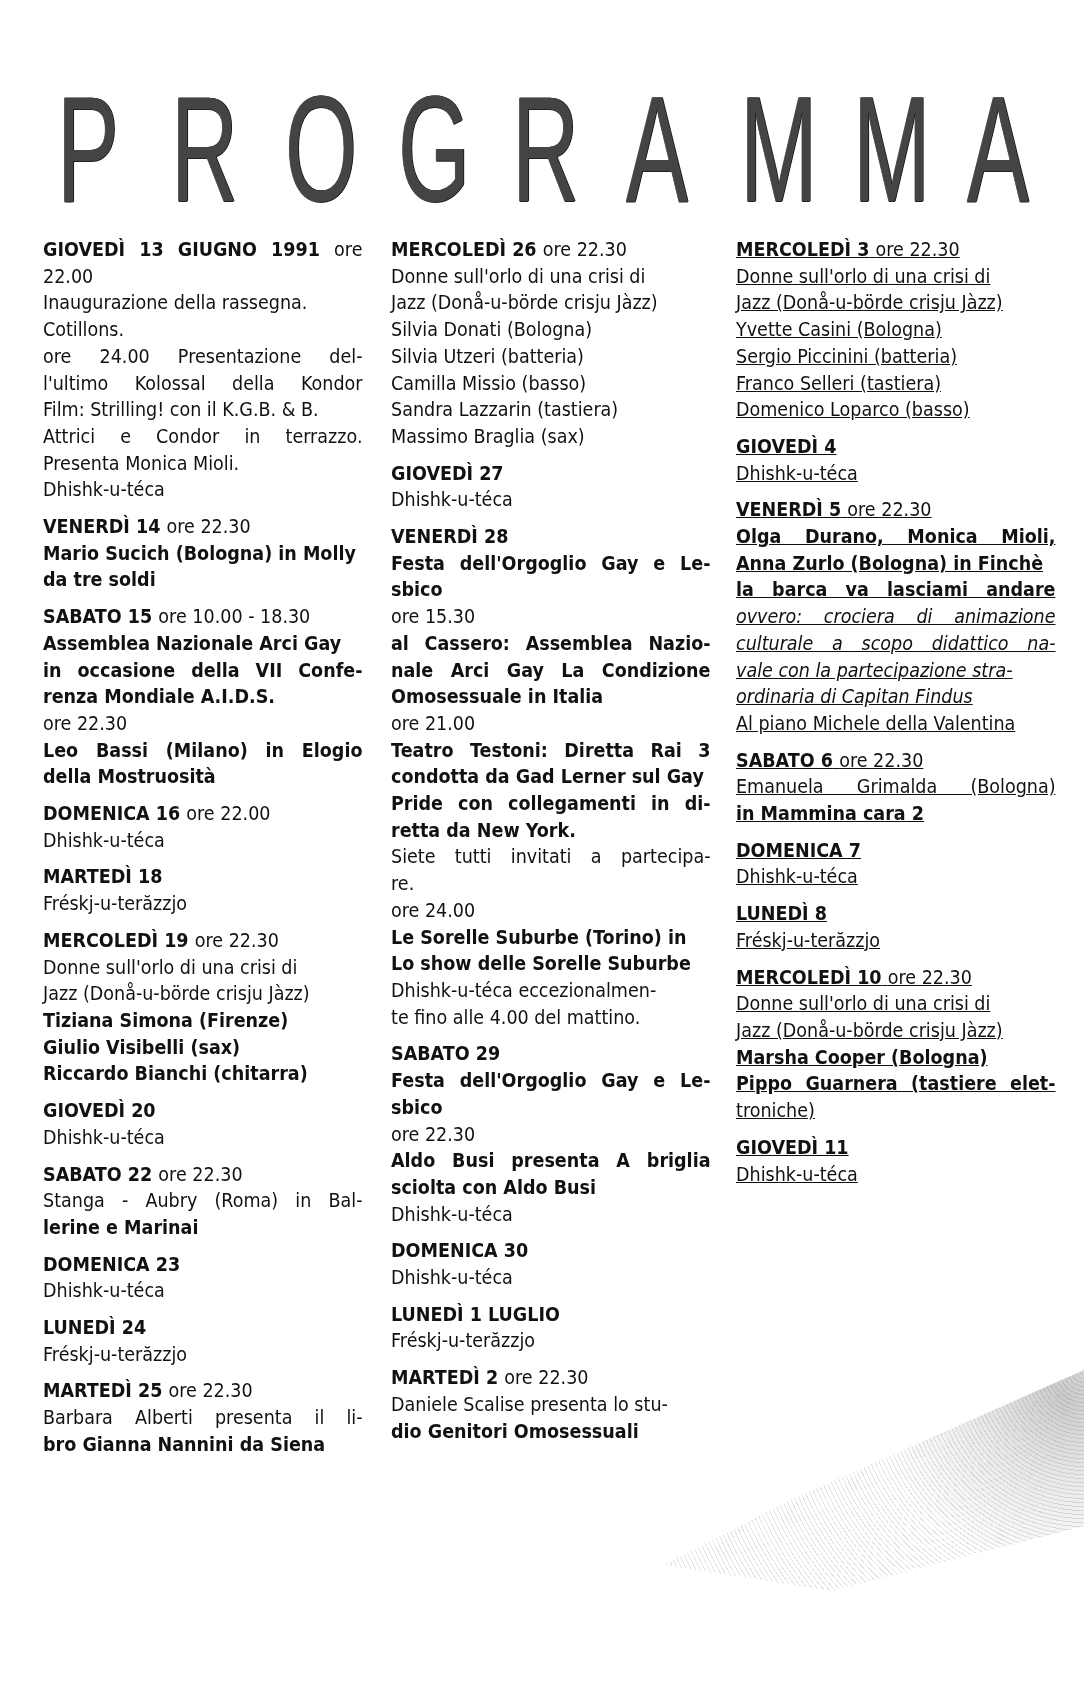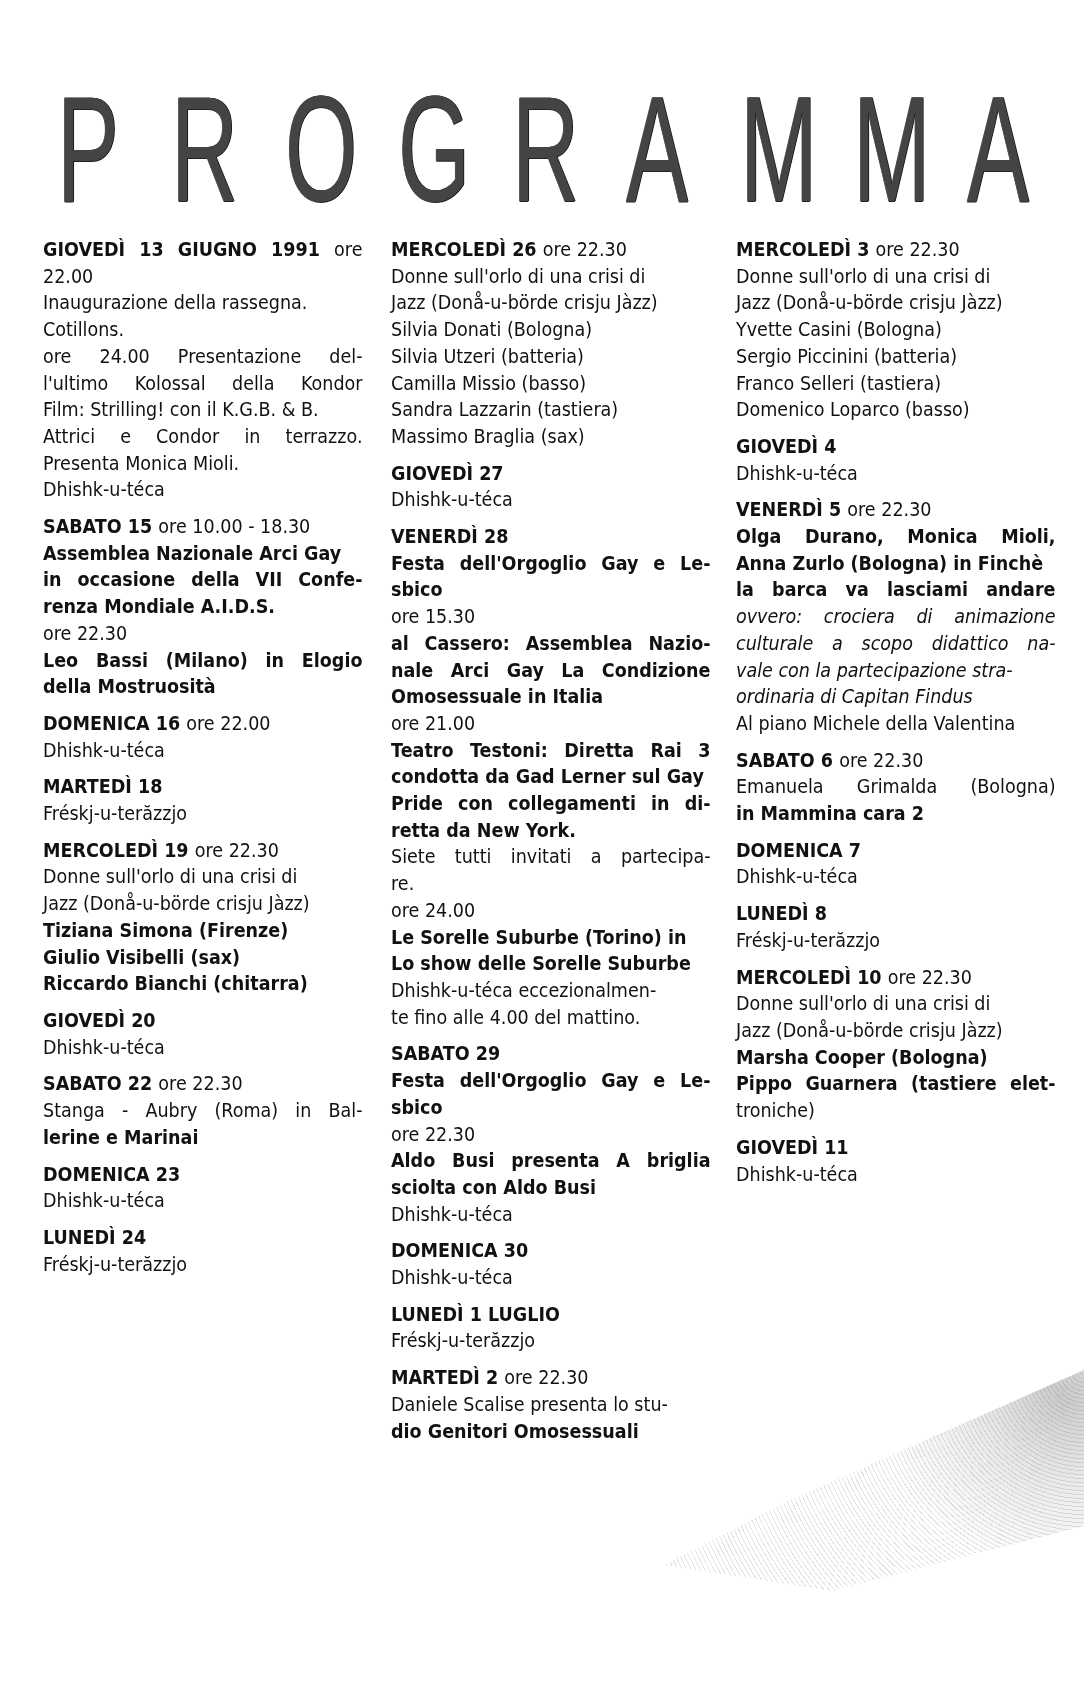--- a/index.html
+++ b/index.html
@@ -12,21 +12,21 @@
     font-family: "Liberation Sans", sans-serif; font-weight: 400;
     font-size: 150px; line-height: 106px; color: #444;
     display: inline-block; transform: scaleX(0.62); transform-origin: center bottom;
     width: 90px; text-align: center;
     text-shadow: 1px 0 #111, -1px 0 #666, 0 1px #222;
     letter-spacing: 0;
   }
   .col { position: absolute; top: 226px; width: 320px; margin-top: 11px; }
   .col1 { left: 43px; }
   .col2 { left: 391px; }
-  .col3 { left: 736px; width: 325px; }
+  .col3 { left: 736px; width: 325px; text-decoration: underline; }
   .event { margin-bottom: 10px; }
   .line {
     font-size: 19.5px; line-height: 26.7px; white-space: nowrap;
     display: block; transform: scaleX(0.9); transform-origin: left center;
     width: 111%;
   }
   .line.just { text-align: justify; text-align-last: justify; width: 355px; }
   .head { font-weight: 700; }
   .head .time { font-weight: 400; }
   .bold { font-weight: 700; }
@@ -62,20 +62,25 @@
       <div class="line">Inaugurazione della rassegna.</div>
       <div class="line">Cotillons.</div>
       <div class="line just">ore 24.00 Presentazione del-</div>
       <div class="line just">l'ultimo Kolossal della Kondor</div>
       <div class="line">Film: Strilling! con il K.G.B. &amp; B.</div>
       <div class="line just">Attrici e Condor in terrazzo.</div>
       <div class="line">Presenta Monica Mioli.</div>
       <div class="line">Dhishk-u-téca</div>
     </div>
     <div class="event">
+      <div class="line head"><span>VENERDÌ 14</span> <span class="time">ore 22.30</span></div>
+      <div class="line bold">Mario Sucich (Bologna) in Molly</div>
+      <div class="line bold">da tre soldi</div>
+    </div>
+    <div class="event">
       <div class="line head"><span>SABATO 15</span> <span class="time">ore 10.00 - 18.30</span></div>
       <div class="line bold">Assemblea Nazionale Arci Gay</div>
       <div class="line bold just">in occasione della VII Confe-</div>
       <div class="line bold">renza Mondiale A.I.D.S.</div>
       <div class="line">ore 22.30</div>
       <div class="line bold just">Leo Bassi (Milano) in Elogio</div>
       <div class="line bold">della Mostruosità</div>
     </div>
     <div class="event">
       <div class="line head"><span>DOMENICA 16</span> <span class="time">ore 22.00</span></div>
@@ -102,20 +107,25 @@
       <div class="line just">Stanga - Aubry (Roma) in Bal-</div>
       <div class="line bold">lerine e Marinai</div>
     </div>
     <div class="event">
       <div class="line head"><span>DOMENICA 23</span></div>
       <div class="line">Dhishk-u-téca</div>
     </div>
     <div class="event">
       <div class="line head"><span>LUNEDÌ 24</span></div>
       <div class="line">Fréskj-u-terăzzjo</div>
+    </div>
+    <div class="event">
+      <div class="line head"><span>MARTEDÌ 25</span> <span class="time">ore 22.30</span></div>
+      <div class="line just">Barbara Alberti presenta il li-</div>
+      <div class="line bold">bro Gianna Nannini da Siena</div>
     </div>
   </div>
 <div class="col col2">
     <div class="event">
       <div class="line head"><span>MERCOLEDÌ 26</span> <span class="time">ore 22.30</span></div>
       <div class="line">Donne sull'orlo di una crisi di</div>
       <div class="line">Jazz (Donå-u-börde crisju Jàzz)</div>
       <div class="line">Silvia Donati (Bologna)</div>
       <div class="line">Silvia Utzeri (batteria)</div>
       <div class="line">Camilla Missio (basso)</div>

